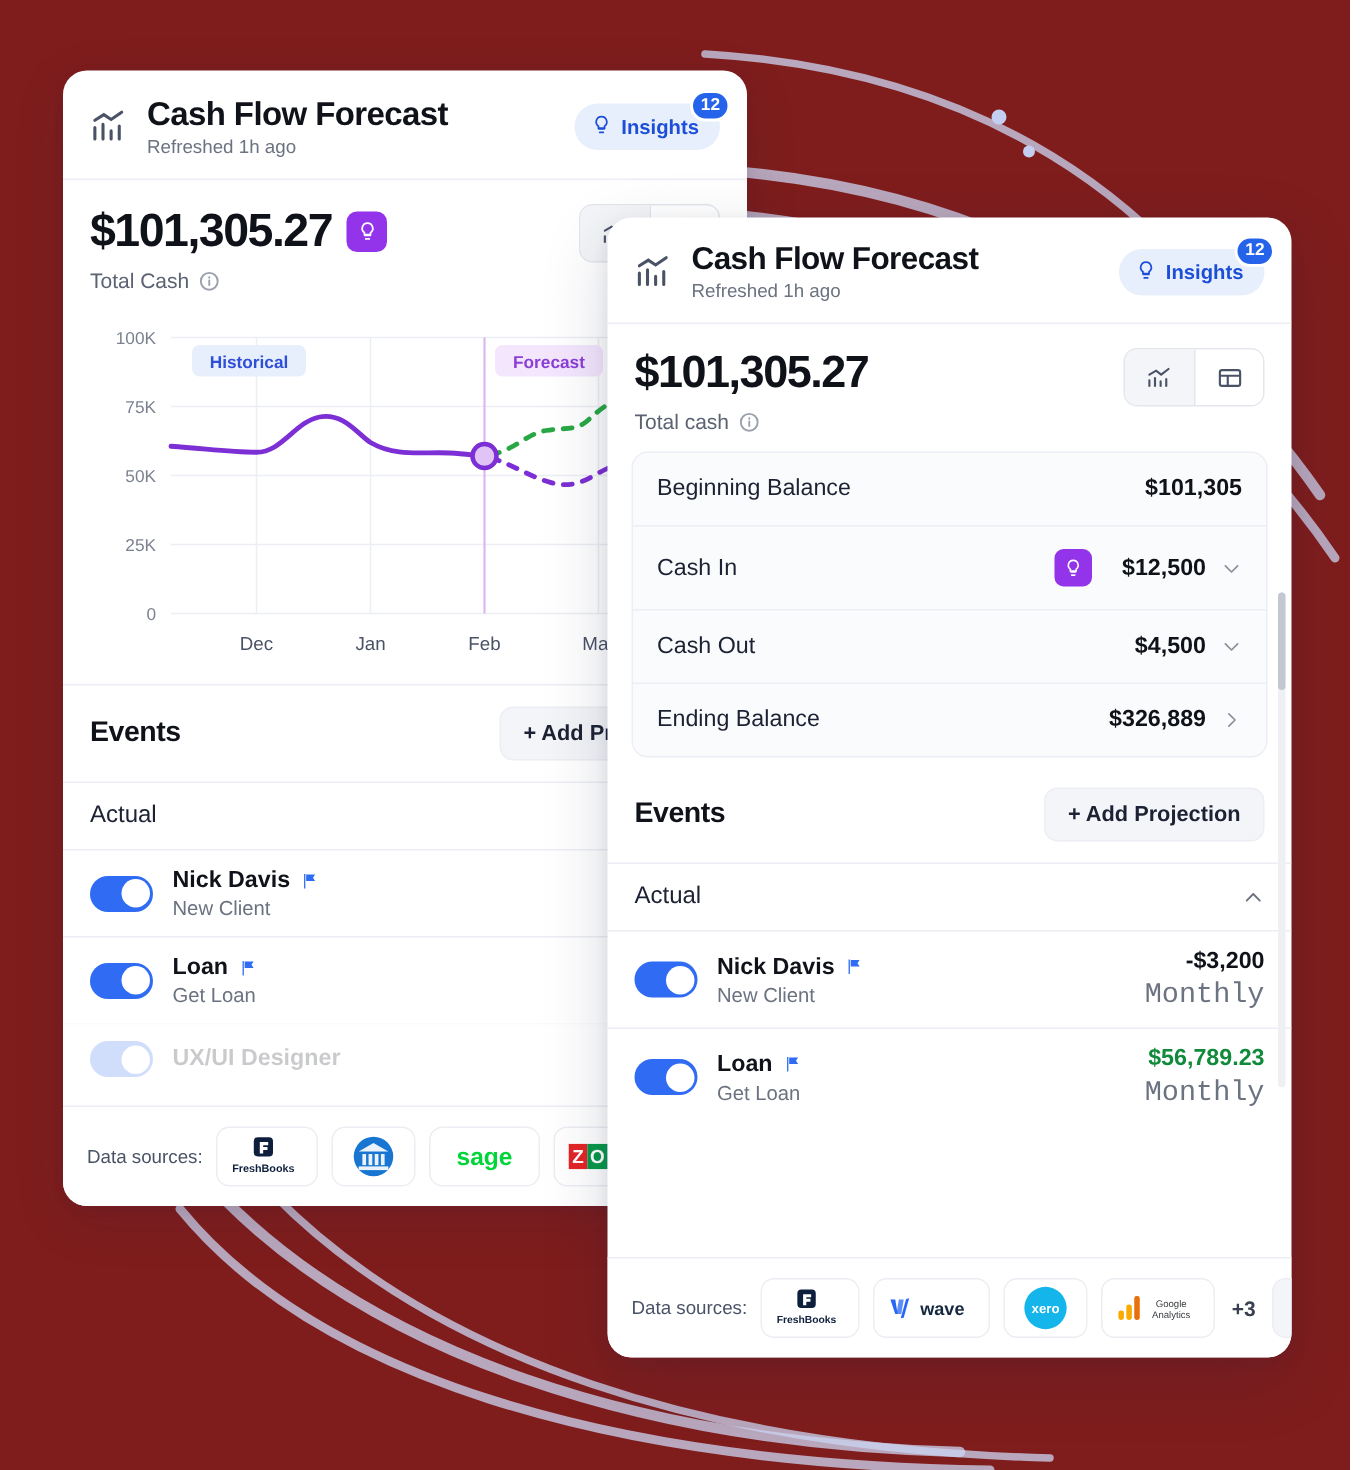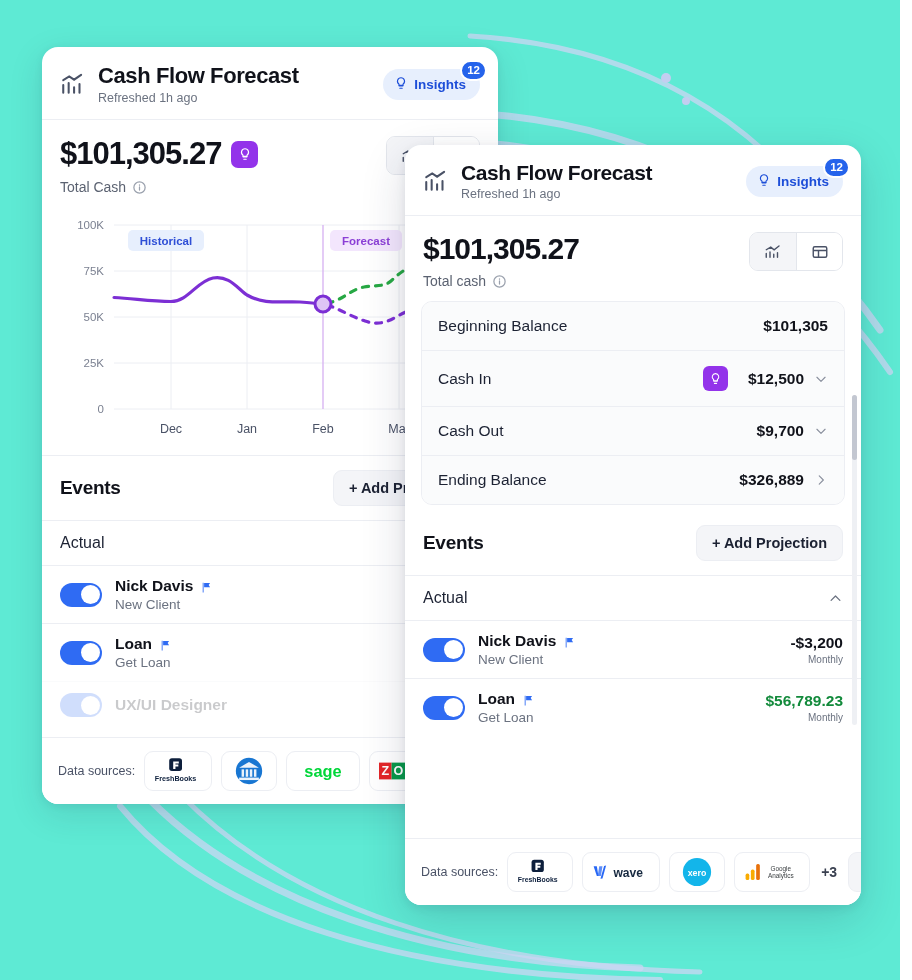--- a/index.html
+++ b/index.html
@@ -2,21 +2,21 @@
 <html><head>
 <meta charset="utf-8">
 <style>
   * { box-sizing: border-box; margin: 0; padding: 0; }
   html, body {
     width: 912px; height: 980px;
     background: #ffffff;
     font-family: "Liberation Sans", sans-serif;
     overflow: hidden;
   }
-  #stage { position: relative; width: 900px; height: 980px; background:#5eead4; overflow:hidden; }
+  #stage { position: relative; width: 900px; height: 980px; background:#7f1d1d; overflow:hidden; }
 
   
   #bg-decor { position:absolute; inset:0; z-index:0; pointer-events:none; }
 
   
   .card {
     position: absolute;
     background: #ffffff;
     border-radius: 16px;
     box-shadow: 0 10px 34px rgba(28,35,70,.13), 0 2px 8px rgba(28,35,70,.07);
@@ -103,21 +103,21 @@
     content:""; position:absolute; top:2.5px; right:2.5px;
     width:19px; height:19px; border-radius:50%; background:#fff;
   }
   .ev-texts { display:flex; flex-direction:column; gap:2px; min-width:0; }
   .ev-name { display:flex; align-items:center; gap:7px; font-size:15.5px; font-weight:700; color:#10121a; white-space:nowrap; }
   .flag { width:13px; height:13px; color:#2f6bf3; flex:none; }
   .ev-sub { font-size:13.5px; color:#6b7280; white-space:nowrap; }
   .ev-right { margin-left:auto; text-align:right; display:flex; flex-direction:column; gap:2px; }
   .ev-amt { font-size:15.5px; font-weight:700; color:#10121a; white-space:nowrap; }
   .ev-amt.pos { color:#128a3b; }
-  .ev-freq { font-size:10px; color:#6b7280; }
+  .ev-freq { font-size:19px; color:#6b7280;font-family:Liberation Mono, monospace; }
 
   
   .month-nav { display:flex; align-items:center; gap:6px; padding:8px 16px 12px 16px; }
   .nav-sq {
     width:36px; height:36px; border-radius:9px; background:#f4f5f8; border:none; cursor:pointer;
     display:flex; align-items:center; justify-content:center; color:#3a4050; flex:none;
   }
   .nav-sq svg { width:15px; height:15px; }
   .month-list { display:flex; align-items:center; gap:8px; flex:1; justify-content:center; }
   .month {
@@ -498,21 +498,21 @@
         </span>
         <span class="bal-val" style="margin-left:10px;">$12,500</span>
         <span class="bal-chev">
           <svg viewBox="0 0 24 24" fill="none" stroke="currentColor" stroke-width="2" stroke-linecap="round" stroke-linejoin="round">
               <path d="m5 9 7 7 7-7"></path>
             </svg>
         </span>
       </div>
       <div class="bal-row">
         <span>Cash Out</span>
-        <span class="bal-val">$9,700</span>
+        <span class="bal-val">$4,500</span>
         <span class="bal-chev">
           <svg viewBox="0 0 24 24" fill="none" stroke="currentColor" stroke-width="2" stroke-linecap="round" stroke-linejoin="round">
               <path d="m5 9 7 7 7-7"></path>
             </svg>
         </span>
       </div>
       <div class="bal-row">
         <span>Ending Balance</span>
         <span class="bal-val">$326,889</span>
         <span class="bal-chev">

